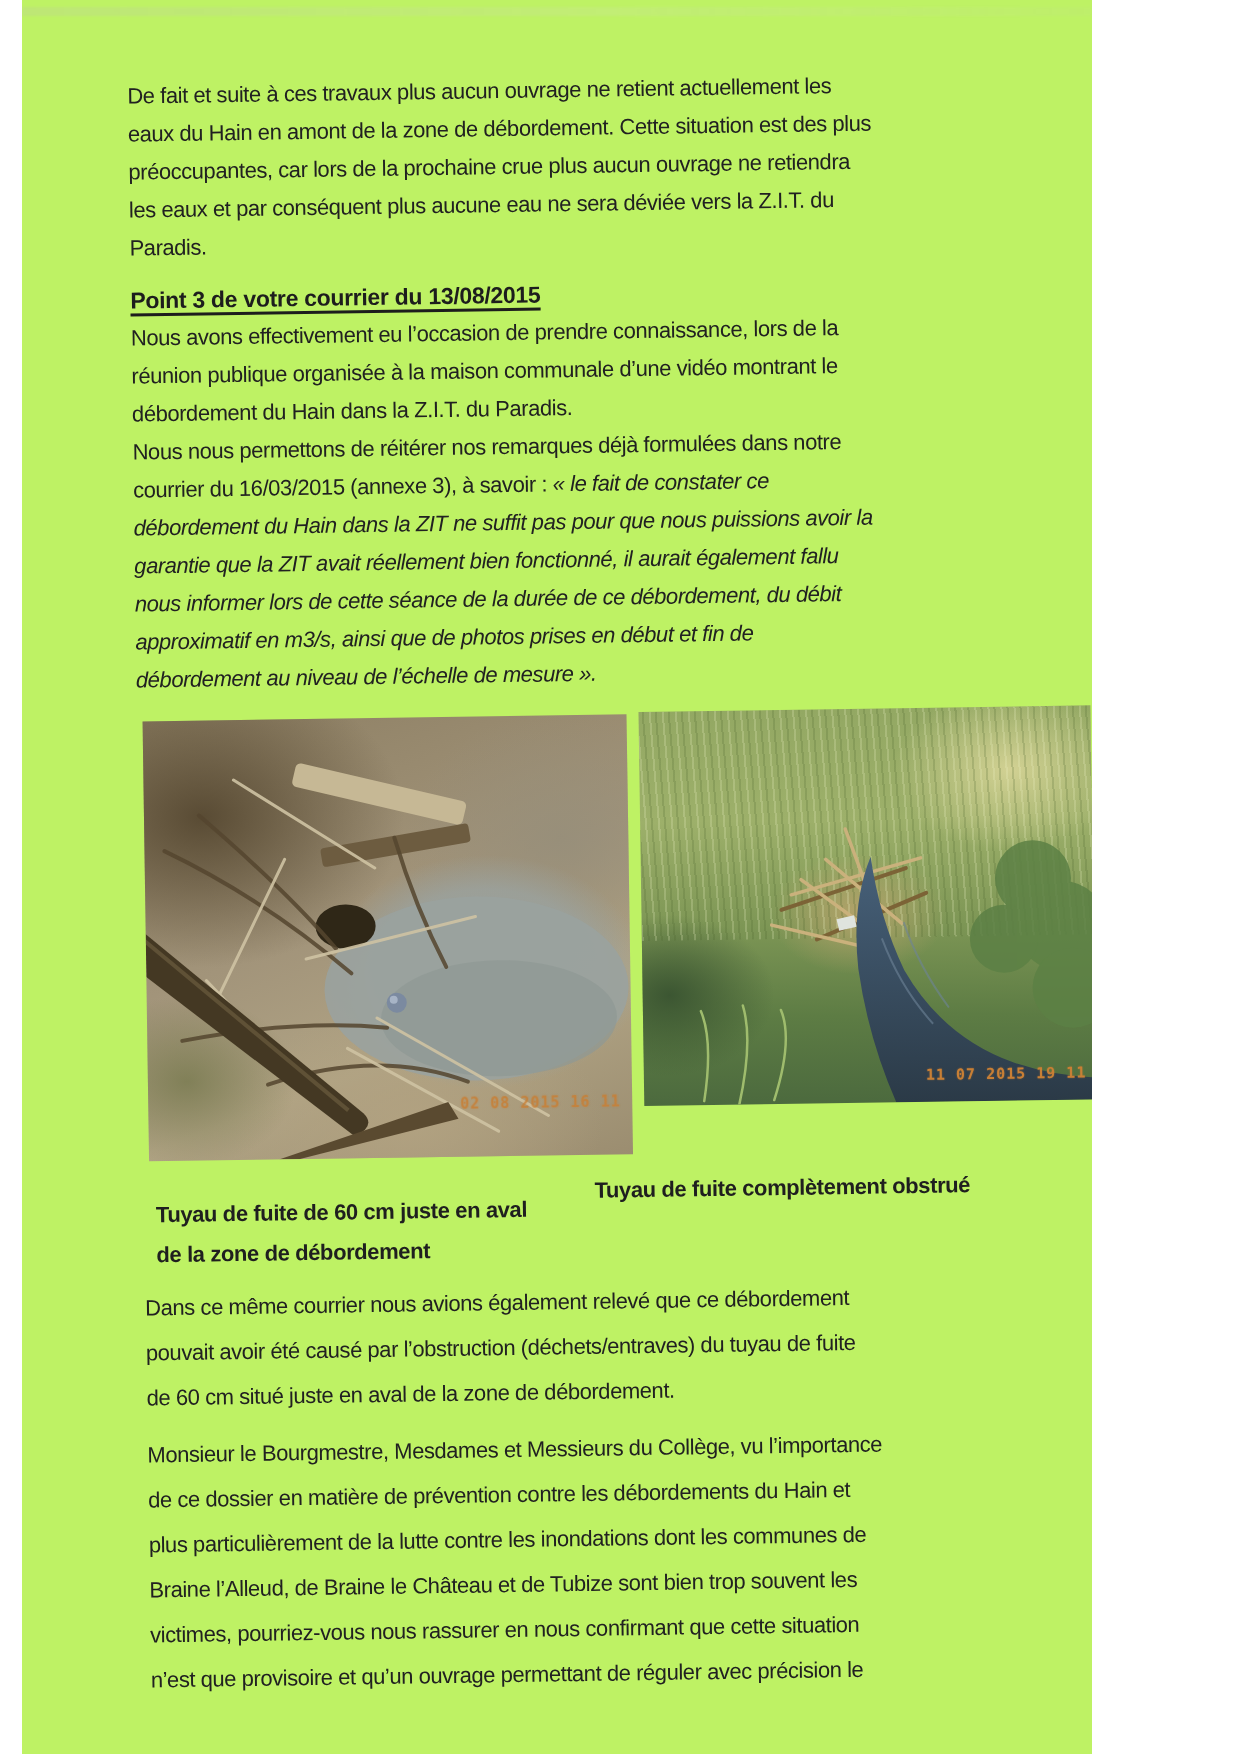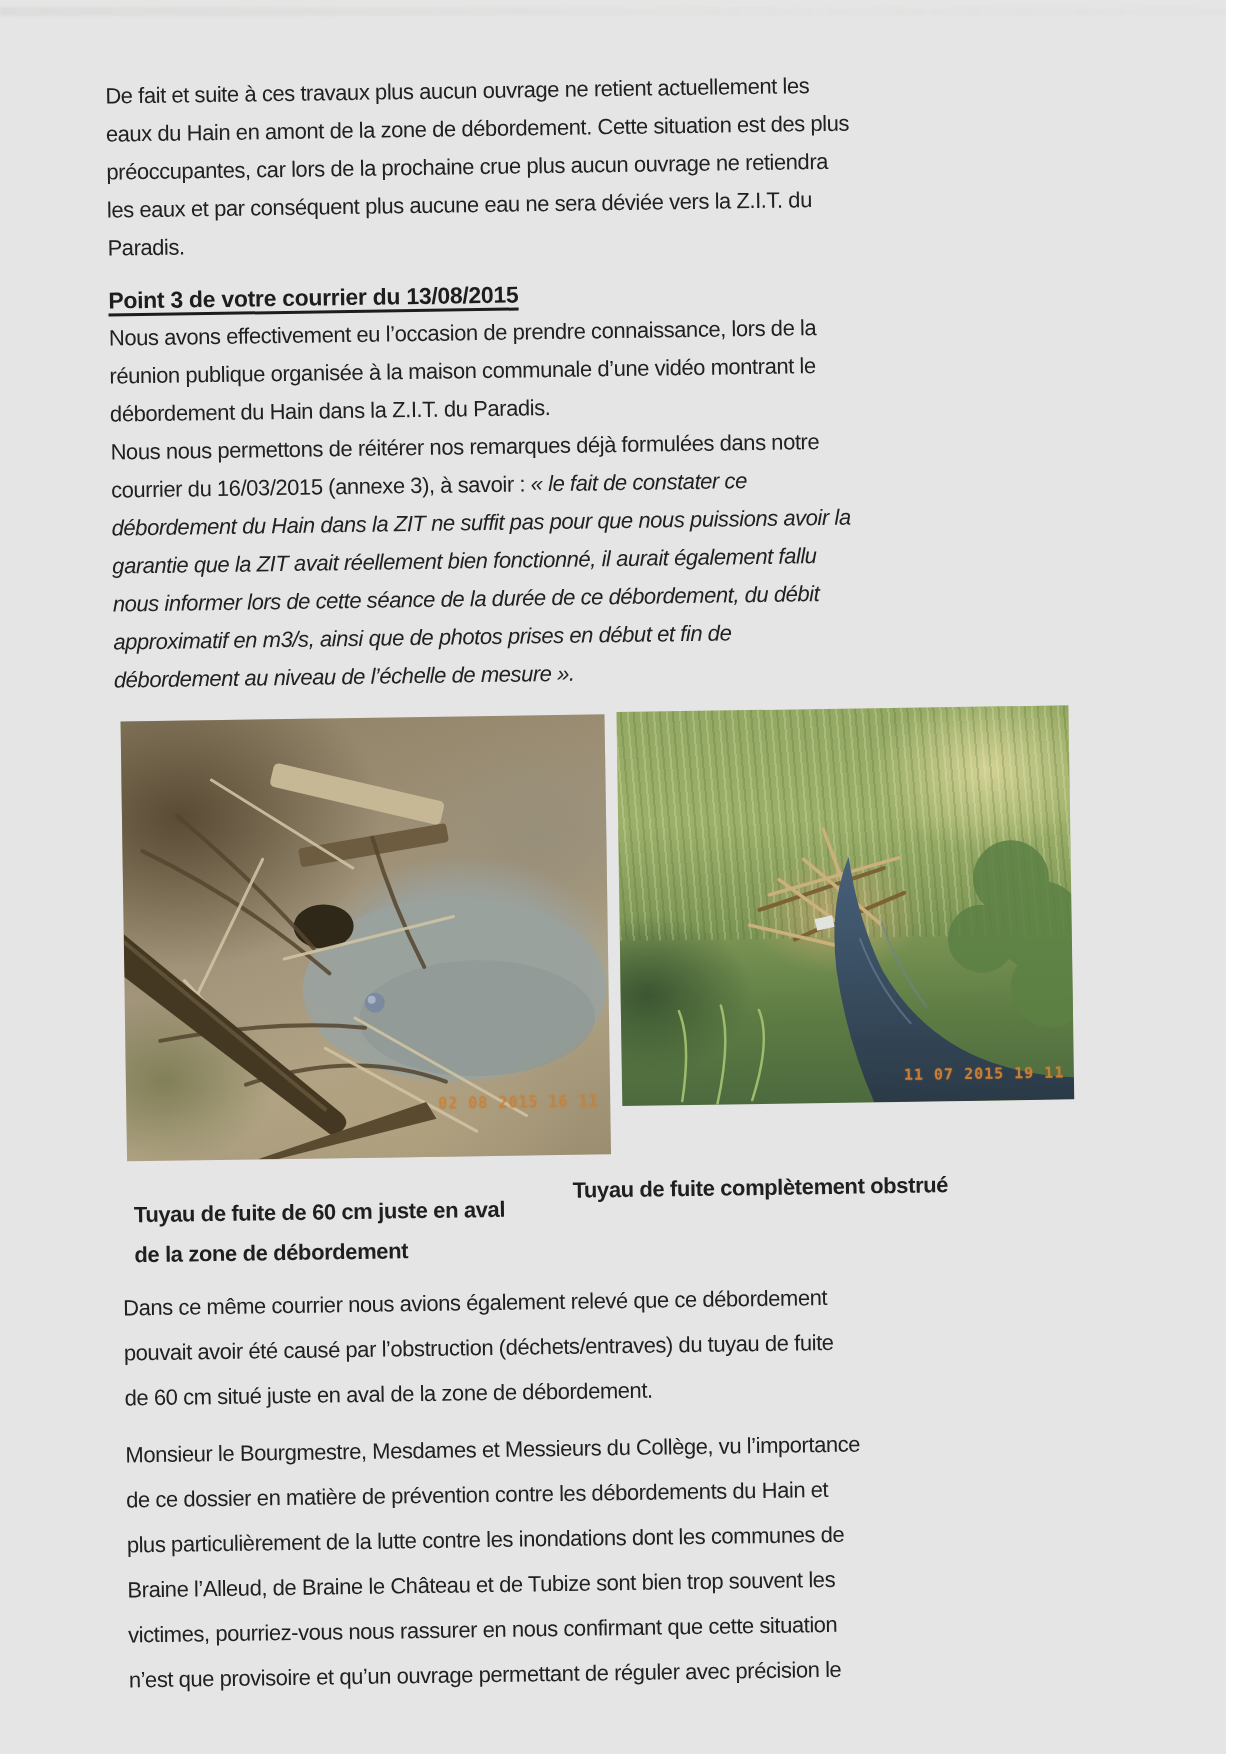--- a/index.html
+++ b/index.html
@@ -1,22 +1,23 @@
 <!DOCTYPE html>
 <html><head>
 <meta charset="utf-8">
 <style>
   html,body{margin:0;padding:0;background:#ffffff;}
   .page{
     position:relative;
-    width:1226px;height:1754px;
-    background:#e5e5e5;
+    width:1070px;height:1754px;
+    background:#bef264;
     overflow:hidden;
     font-family:"Liberation Sans",sans-serif;
     color:#222;
+    margin-left:22px;
   }
   .top-smudge{
     position:absolute;top:7px;left:0;width:100%;height:9px;
     background:linear-gradient(90deg,rgba(190,190,185,.30),rgba(215,215,210,.22) 55%,rgba(200,200,195,.10));
     filter:blur(1px);opacity:.7;
   }
   .sheet{
     position:absolute;top:70px;left:117px;width:1010px;
     transform:rotate(-0.85deg);
     transform-origin:50% 50%;

